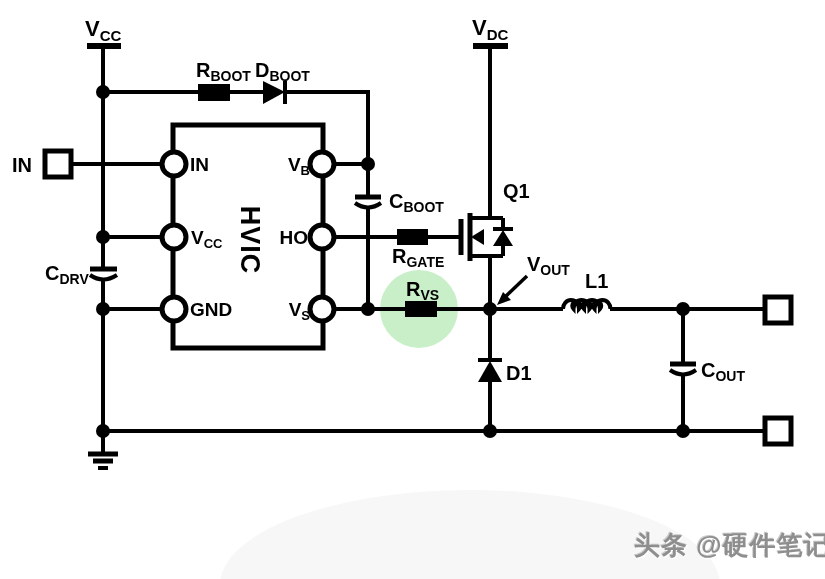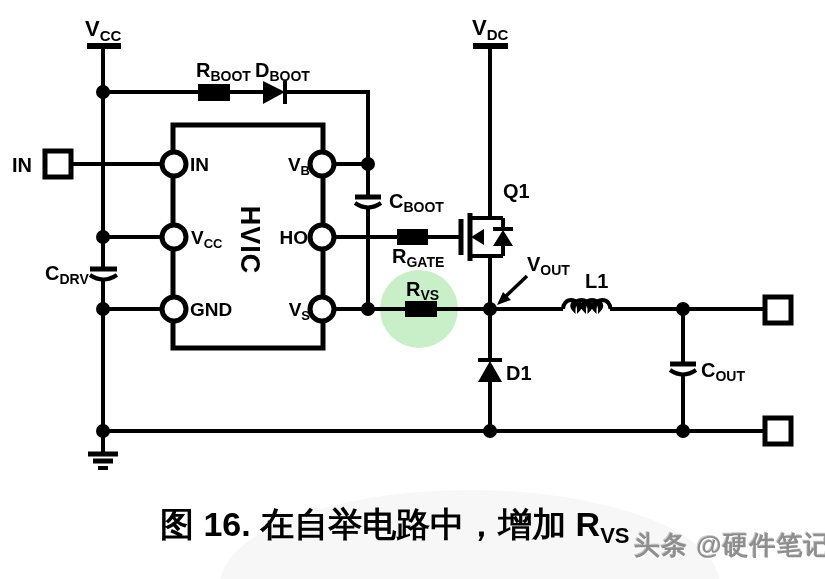--- a/index.html
+++ b/index.html
@@ -158,17 +158,16 @@
 
   <text class="t20" x="527" y="271"><tspan>V</tspan><tspan class="sub" dy="4">OUT</tspan></text>
 
   <text class="t20" x="585" y="288"><tspan>L1</tspan></text>
 
   <text class="t20" x="506" y="380"><tspan>D1</tspan></text>
 
   <text class="t20" x="701" y="377"><tspan>C</tspan><tspan class="sub" dy="4">OUT</tspan></text>
 </svg>
 
-<div class="caption"><span>图 16. 在自举电路中，增加 R</span><sub>VS</sub></div>
 
 <div class="watermark">头条 @硬件笔记本</div>
 
 </div>
 
 </body></html>

